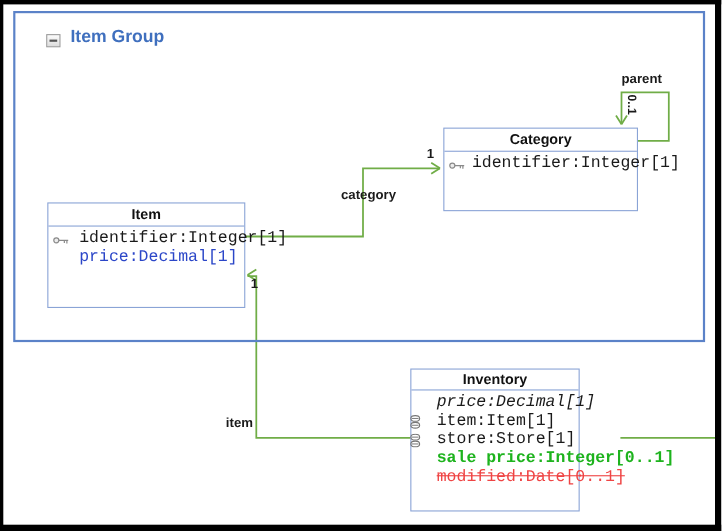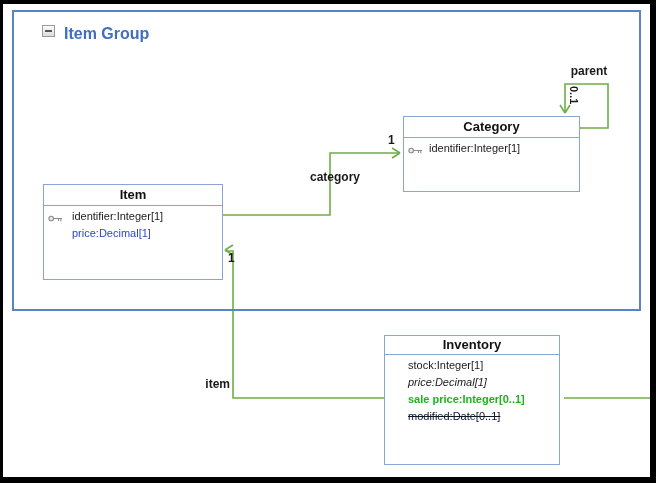--- a/index.html
+++ b/index.html
@@ -10,54 +10,54 @@
   .frame.left{left:0;top:0;width:3px;height:483px;}
   .frame.right{right:0;top:0;width:6px;height:483px;}
   .frame.bottom{left:0;bottom:0;width:656px;height:6px;}
 
   
   svg.edges{position:absolute;left:0;top:0;z-index:1;}
   .edge{fill:none;stroke:#70ad47;stroke-width:1.6;}
 
   
   .group{position:absolute;left:12px;top:10px;width:629px;height:301px;border:2px solid #5b82c8;background:transparent;z-index:2;box-sizing:border-box;}
-  .group-header{position:absolute;left:8px;top:13px;display:flex;align-items:flex-start;gap:9px;padding-left:20px;}
+  .group-header{position:absolute;left:8px;top:13px;display:flex;align-items:flex-end;gap:9px;padding-left:20px;}
   .collapse-btn{width:13px;height:12px;border:1px solid #9a9a9a;background:linear-gradient(#fcfcfc,#dcdcdc);display:flex;align-items:center;justify-content:center;box-sizing:border-box;}
   .collapse-btn .minus{width:7px;height:2px;background:#555;}
   .group-title{font-size:16px;font-weight:bold;color:#3f6fbe;}
 
   
   .class-box{position:absolute;background:#ffffff;border:1.5px solid #8aa4d6;box-sizing:border-box;z-index:3;}
   .class-title{height:20px;line-height:20px;text-align:center;font-weight:bold;font-size:13px;color:#111;border-bottom:1.5px solid #8aa4d6;}
   .attrs{padding-top:2px;}
-  .attr-row{position:relative;height:17px;line-height:17px;font-size:11px;color:#1a1a1a;white-space:nowrap;}
+  .attr-row{position:relative;height:17px;line-height:17px;font-size:15px;color:#1a1a1a;white-space:nowrap;font-family:Liberation Mono, monospace;}
   .attr-row .icon{position:absolute;top:3px;}
   .blue{color:#2b46c8;}
   .italic{font-style:italic;}
   .green-bold{color:#1db31d;font-weight:bold;text-align:right;}
-  .red-strike{color:#0f172a;text-decoration:line-through;}
+  .red-strike{color:#ef4444;text-decoration:line-through;}
 
   .item-box{left:43px;top:184px;width:180px;height:96px;}
   .item-box .attr-row{padding-left:28px;}
   .item-box .icon{left:4px;}
 
   .category-box{left:403px;top:116px;width:177px;height:76px;}
   .category-box .attr-row{padding-left:25px;}
   .category-box .icon{left:4px;}
 
-  .inventory-box{left:384px;top:335px;width:176px;height:130px;}
+  .inventory-box{left:373px;top:335px;width:154px;height:130px;}
   .inventory-box .class-title{height:18px;line-height:18px;}
   .inventory-box .attr-row{padding-left:23px;}
   .inventory-box .icon{left:-2px;}
 
   
   .edge-label{position:absolute;font-size:12px;font-weight:bold;color:#1a1a1a;z-index:4;white-space:nowrap;}
   .lbl-category{left:300px;top:170px;width:70px;text-align:center;}
   .lbl-category-mult{left:388px;top:133px;}
-  .lbl-parent{left:565px;top:64px;width:48px;text-align:center;}
+  .lbl-parent{left:565px;top:64px;width:48px;text-align:left;}
   .lbl-parent-mult{left:580px;top:86px;font-size:11px;transform:rotate(90deg);transform-origin:0 0;}
   .lbl-item{left:194px;top:377px;width:36px;text-align:right;}
   .lbl-item-mult{left:228px;top:251px;}
 </style>
 </head>
 <body>
 
 <div class="page">
 
   <svg class="edges" width="656" height="483">
@@ -117,24 +117,43 @@
         </span>
         <span>identifier:Integer[1]</span>
       </div>
     </div>
   </div>
 
   <div class="class-box inventory-box">
     <div class="class-title">Inventory</div>
     <div class="attrs">
       <div class="attr-row">
-        <span>stock:Integer[1]</span>
+        <span class="italic">price:Decimal[1]</span>
       </div>
       <div class="attr-row">
-        <span class="italic">price:Decimal[1]</span>
+        <span class="icon">
+          <svg width="11" height="13" viewBox="0 0 11 13">
+              <ellipse cx="5.5" cy="3.4" rx="4" ry="2.6" fill="none" stroke="#777" stroke-width="1"></ellipse>
+              <path d="M2.5,3.4 H8.5" stroke="#777" stroke-width="0.9"></path>
+              <ellipse cx="5.5" cy="9.6" rx="4" ry="2.6" fill="none" stroke="#777" stroke-width="1"></ellipse>
+              <path d="M2.5,9.6 H8.5" stroke="#777" stroke-width="0.9"></path>
+            </svg>
+        </span>
+        <span>item:Item[1]</span>
+      </div>
+      <div class="attr-row">
+        <span class="icon">
+          <svg width="11" height="13" viewBox="0 0 11 13">
+              <ellipse cx="5.5" cy="3.4" rx="4" ry="2.6" fill="none" stroke="#777" stroke-width="1"></ellipse>
+              <path d="M2.5,3.4 H8.5" stroke="#777" stroke-width="0.9"></path>
+              <ellipse cx="5.5" cy="9.6" rx="4" ry="2.6" fill="none" stroke="#777" stroke-width="1"></ellipse>
+              <path d="M2.5,9.6 H8.5" stroke="#777" stroke-width="0.9"></path>
+            </svg>
+        </span>
+        <span>store:Store[1]</span>
       </div>
       <div class="attr-row">
         <span class="green-bold">sale price:Integer[0..1]</span>
       </div>
       <div class="attr-row">
         <span class="red-strike">modified:Date[0..1]</span>
       </div>
     </div>
   </div>
 

